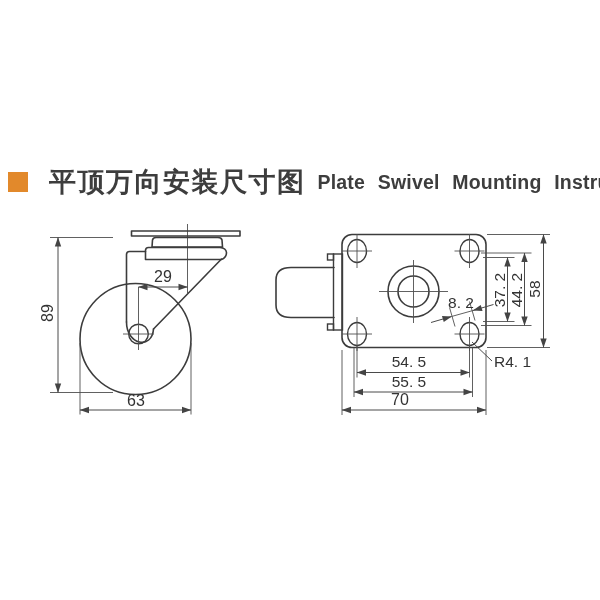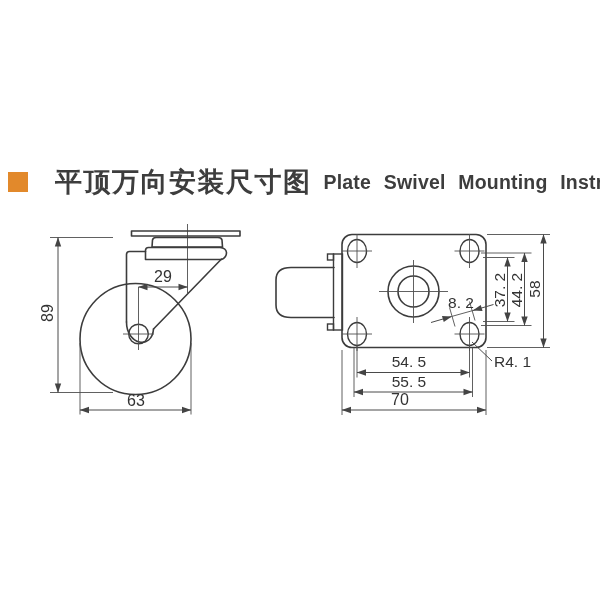--- a/index.html
+++ b/index.html
@@ -7,21 +7,21 @@
     width:600px;height:600px;position:relative;background:#ffffff;
     font-family:"Liberation Sans", sans-serif;overflow:hidden;
   }
   .header{
     position:absolute;left:8px;top:166px;display:flex;align-items:center;height:32px;
   }
   .bullet{
     width:20px;height:20px;background:#e2892b;display:inline-block;flex:0 0 auto;
   }
   .title-zh{
-    font-size:27px;font-weight:bold;color:#3d3d3d;letter-spacing:1.5px;margin-left:27px;white-space:nowrap;
+    font-size:27px;font-weight:bold;color:#3d3d3d;letter-spacing:1.5px;margin-left:21px;white-space:nowrap;
   }
   .title-en{
     font-size:19.5px;font-weight:600;color:#3d3d3d;margin-left:12px;word-spacing:7px;letter-spacing:0.2px;white-space:nowrap;
   }
   svg.drawing{position:absolute;left:0;top:0;}
   .outline{fill:none;stroke:#3c3c3c;stroke-width:1.6;stroke-linejoin:round;stroke-linecap:round;}
   .outline2{fill:none;stroke:#3c3c3c;stroke-width:1.4;}
   .thin{fill:none;stroke:#4f4f4f;stroke-width:0.9;}
   .dim{fill:none;stroke:#4a4a4a;stroke-width:1;}
   .dimtxt{fill:#333333;font-family:"Liberation Sans", sans-serif;font-size:16px;}

